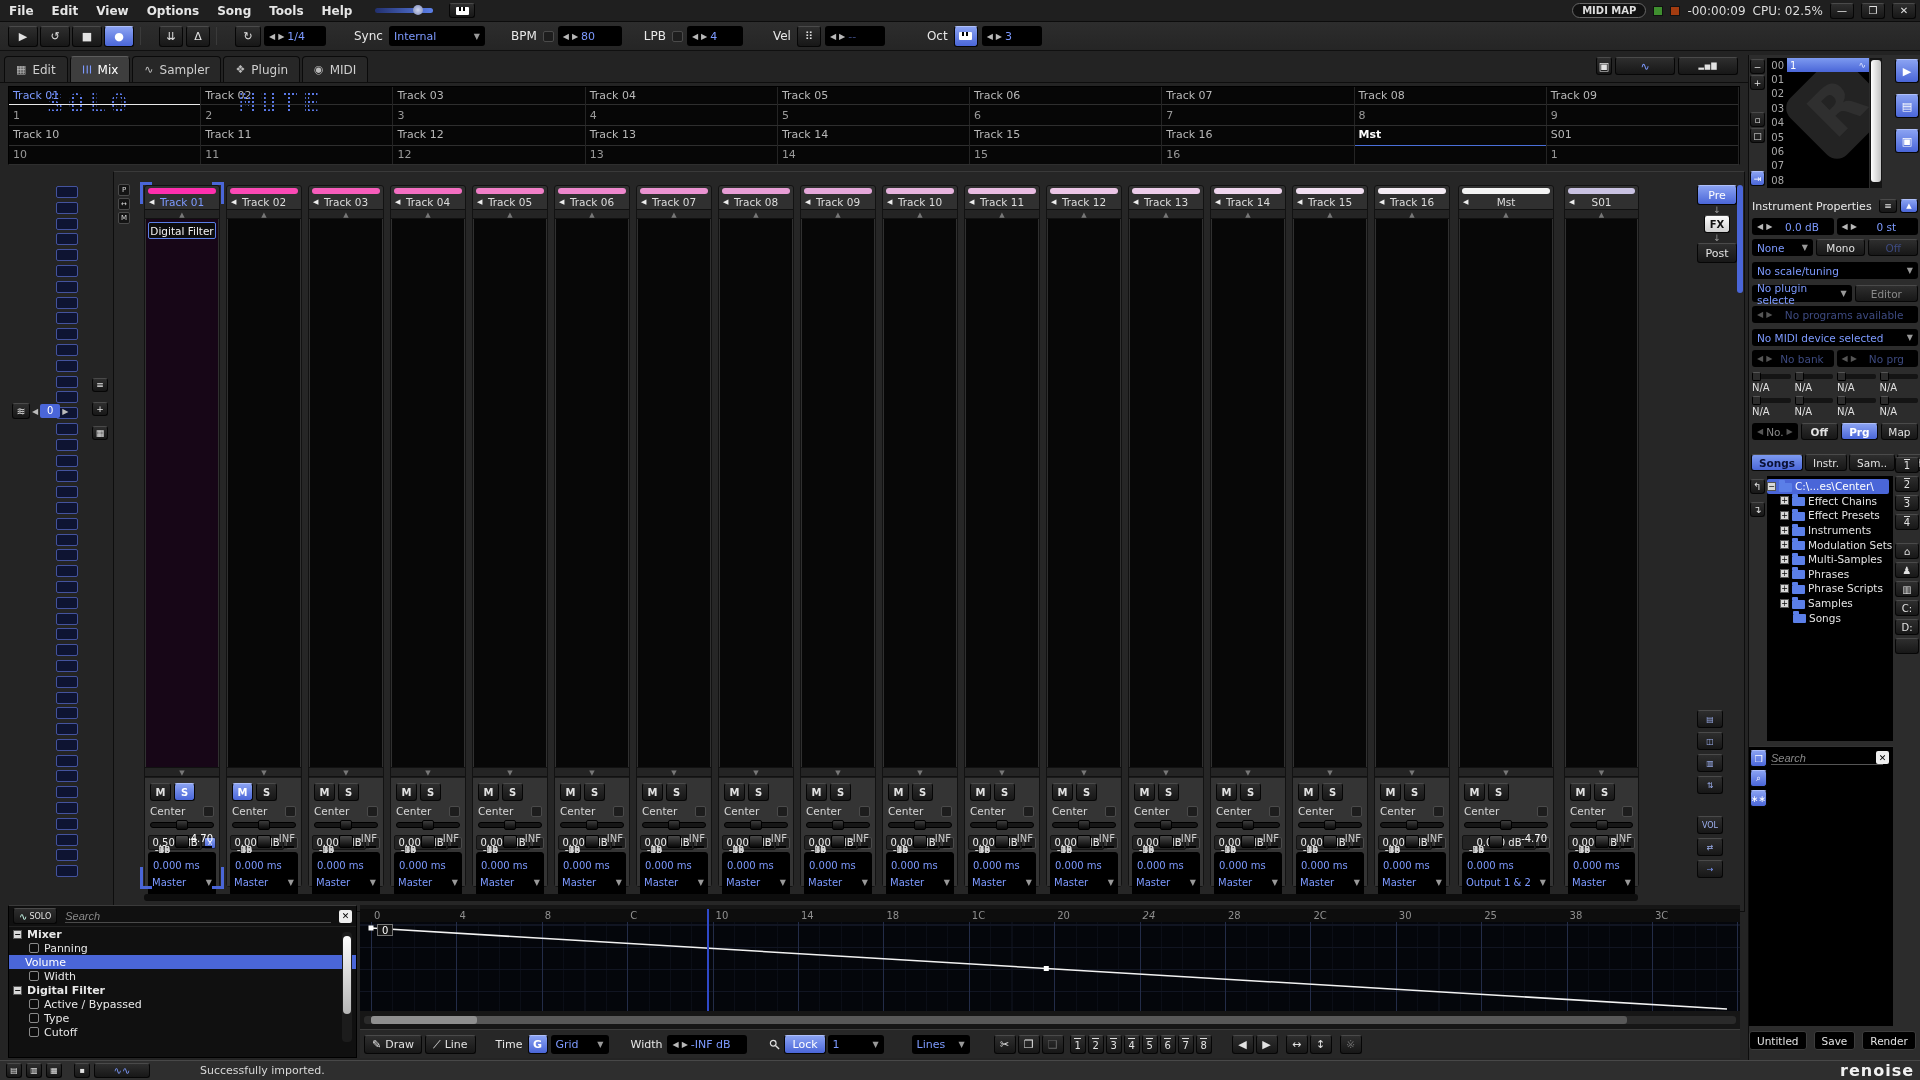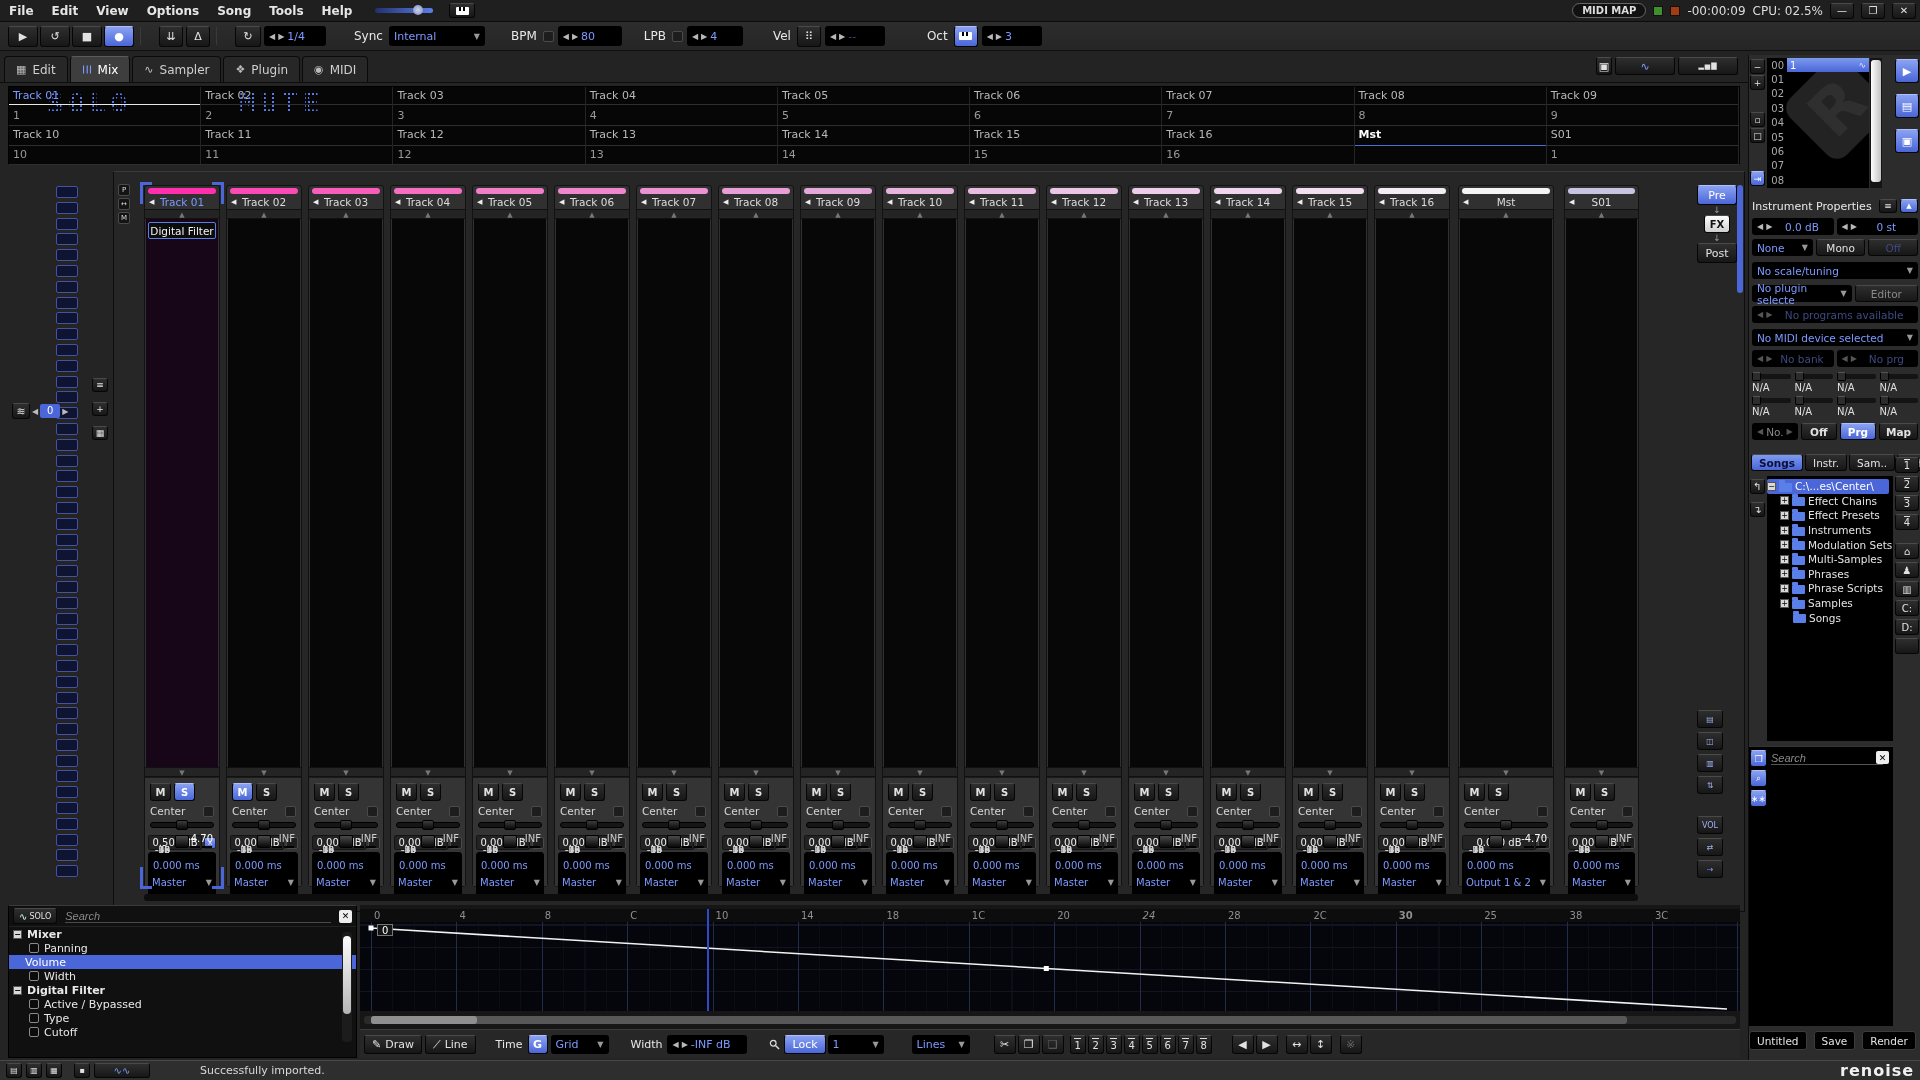--- a/index.html
+++ b/index.html
@@ -1583,21 +1583,21 @@
       <span style="left: 184.8px;">8</span>
       <span style="left: 270.2px;">C</span>
       <span style="left: 355.6px;">10</span>
       <span style="left: 441px;">14</span>
       <span style="left: 526.4px;">18</span>
       <span style="left: 611.8px;">1C</span>
       <span style="left: 697.2px;">20</span>
       <span style="left: 782.6px; font-style: italic;">24</span>
       <span style="left: 868px;">28</span>
       <span style="left: 953.4px;">2C</span>
-      <span style="left: 1038.8px; font-weight: bold;">30</span>
+      <span style="left: 1038.8px;">30</span>
       <span style="left: 1124.2px;">25</span>
       <span style="left: 1209.6px;">38</span>
       <span style="left: 1295px;">3C</span>
     </div>
   <div id="ae-grid"></div>
   <svg id="ae-svg" class="abs" style="left:0;top:17px" width="1380" height="89">
       <polyline points="11,6 686.288,46.5 1367,87" fill="none" stroke="#f2f2f2" stroke-width="1.6"></polyline>
       <rect x="8.5" y="3.5" width="5" height="5" fill="#fff"></rect>
       <rect x="683.788" y="44" width="5" height="5" fill="#fff"></rect>
     </svg>
@@ -1857,21 +1857,21 @@
         </div>
       </div>
     <div class="prow" id="prg-row" style="margin-top:6px">
       <div class="stepper" style="flex:.9">
           <span class="arr" style="color:#555">◀</span>
           <span class="graytext" style="margin:0 auto">No.</span>
           <span class="arr" style="color:#555">▶</span>
         </div>
       <div class="btn" style="flex:.7;font-weight:bold">Off</div>
       <div class="btn blue" style="flex:.7;font-weight:bold">Prg</div>
-      <div class="btn" style="flex:.7;font-weight:bold">Map</div>
+      <div class="btn" style="flex:.7;font-weight:normal">Map</div>
     </div>
   </div>
 
   <div id="disk-tabs">
       <div class="btn active">Songs</div>
       <div class="btn">Instr.</div>
       <div class="btn">Sam..</div>
       <div class="btn">Other</div>
     </div>
   <div id="disk-nav">

